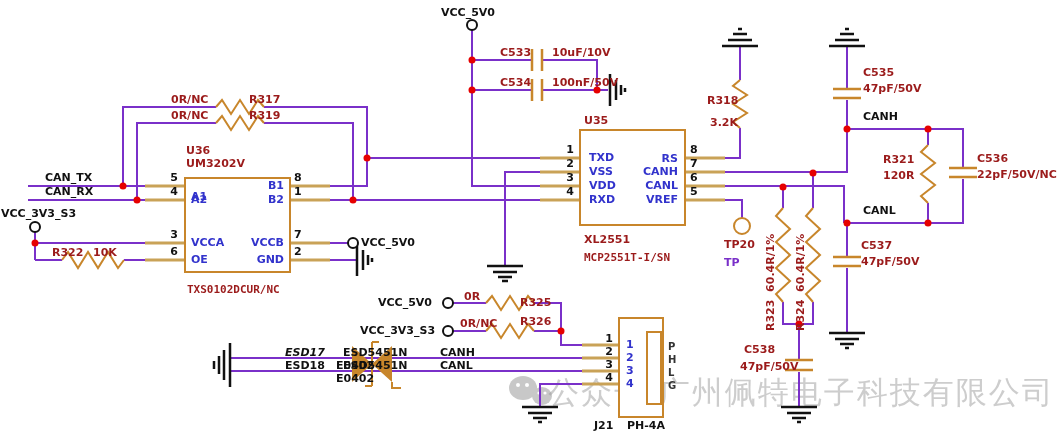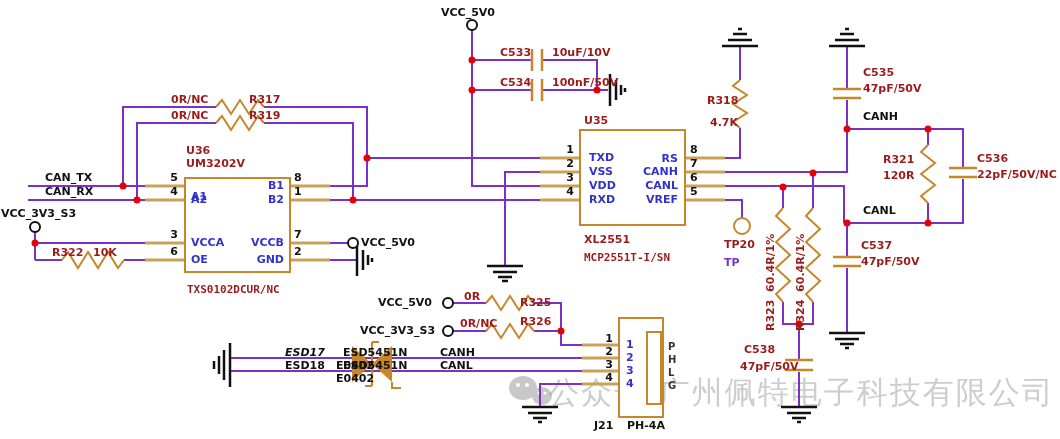--- a/index.html
+++ b/index.html
@@ -233,21 +233,21 @@
   <span class="lbl blue ra68" style="left:610px;top:179px;">CANL</span>
   <span class="lbl blue ra68" style="left:610px;top:193px;">VREF</span>
   <span class="lbl" style="left:690px;top:143px;">8</span>
   <span class="lbl" style="left:690px;top:157px;">7</span>
   <span class="lbl" style="left:690px;top:171px;">6</span>
   <span class="lbl" style="left:690px;top:185px;">5</span>
   <span class="lbl red" style="left:584px;top:233px;">XL2551</span>
   <span class="lbl red mono" style="left:584px;top:251px;">MCP2551T-I/SN</span>
 
   <span class="lbl red" style="left:707px;top:94px;">R318</span>
-  <span class="lbl red" style="left:710px;top:116px;">4.7K</span>
+  <span class="lbl red" style="left:710px;top:116px;">3.2K</span>
   <span class="lbl red" style="left:724px;top:238px;">TP20</span>
   <span class="lbl pur" style="left:724px;top:256px;">TP</span>
 
   <span class="lbl red" style="left:863px;top:66px;">C535</span>
   <span class="lbl red" style="left:863px;top:82px;">47pF/50V</span>
   <span class="lbl" style="left:863px;top:110px;">CANH</span>
   <span class="lbl red" style="left:883px;top:153px;">R321</span>
   <span class="lbl red" style="left:883px;top:169px;">120R</span>
   <span class="lbl red" style="left:977px;top:152px;text-align:center;">C536</span>
   <span class="lbl red" style="left:977px;top:168px;">22pF/50V/NC</span>

